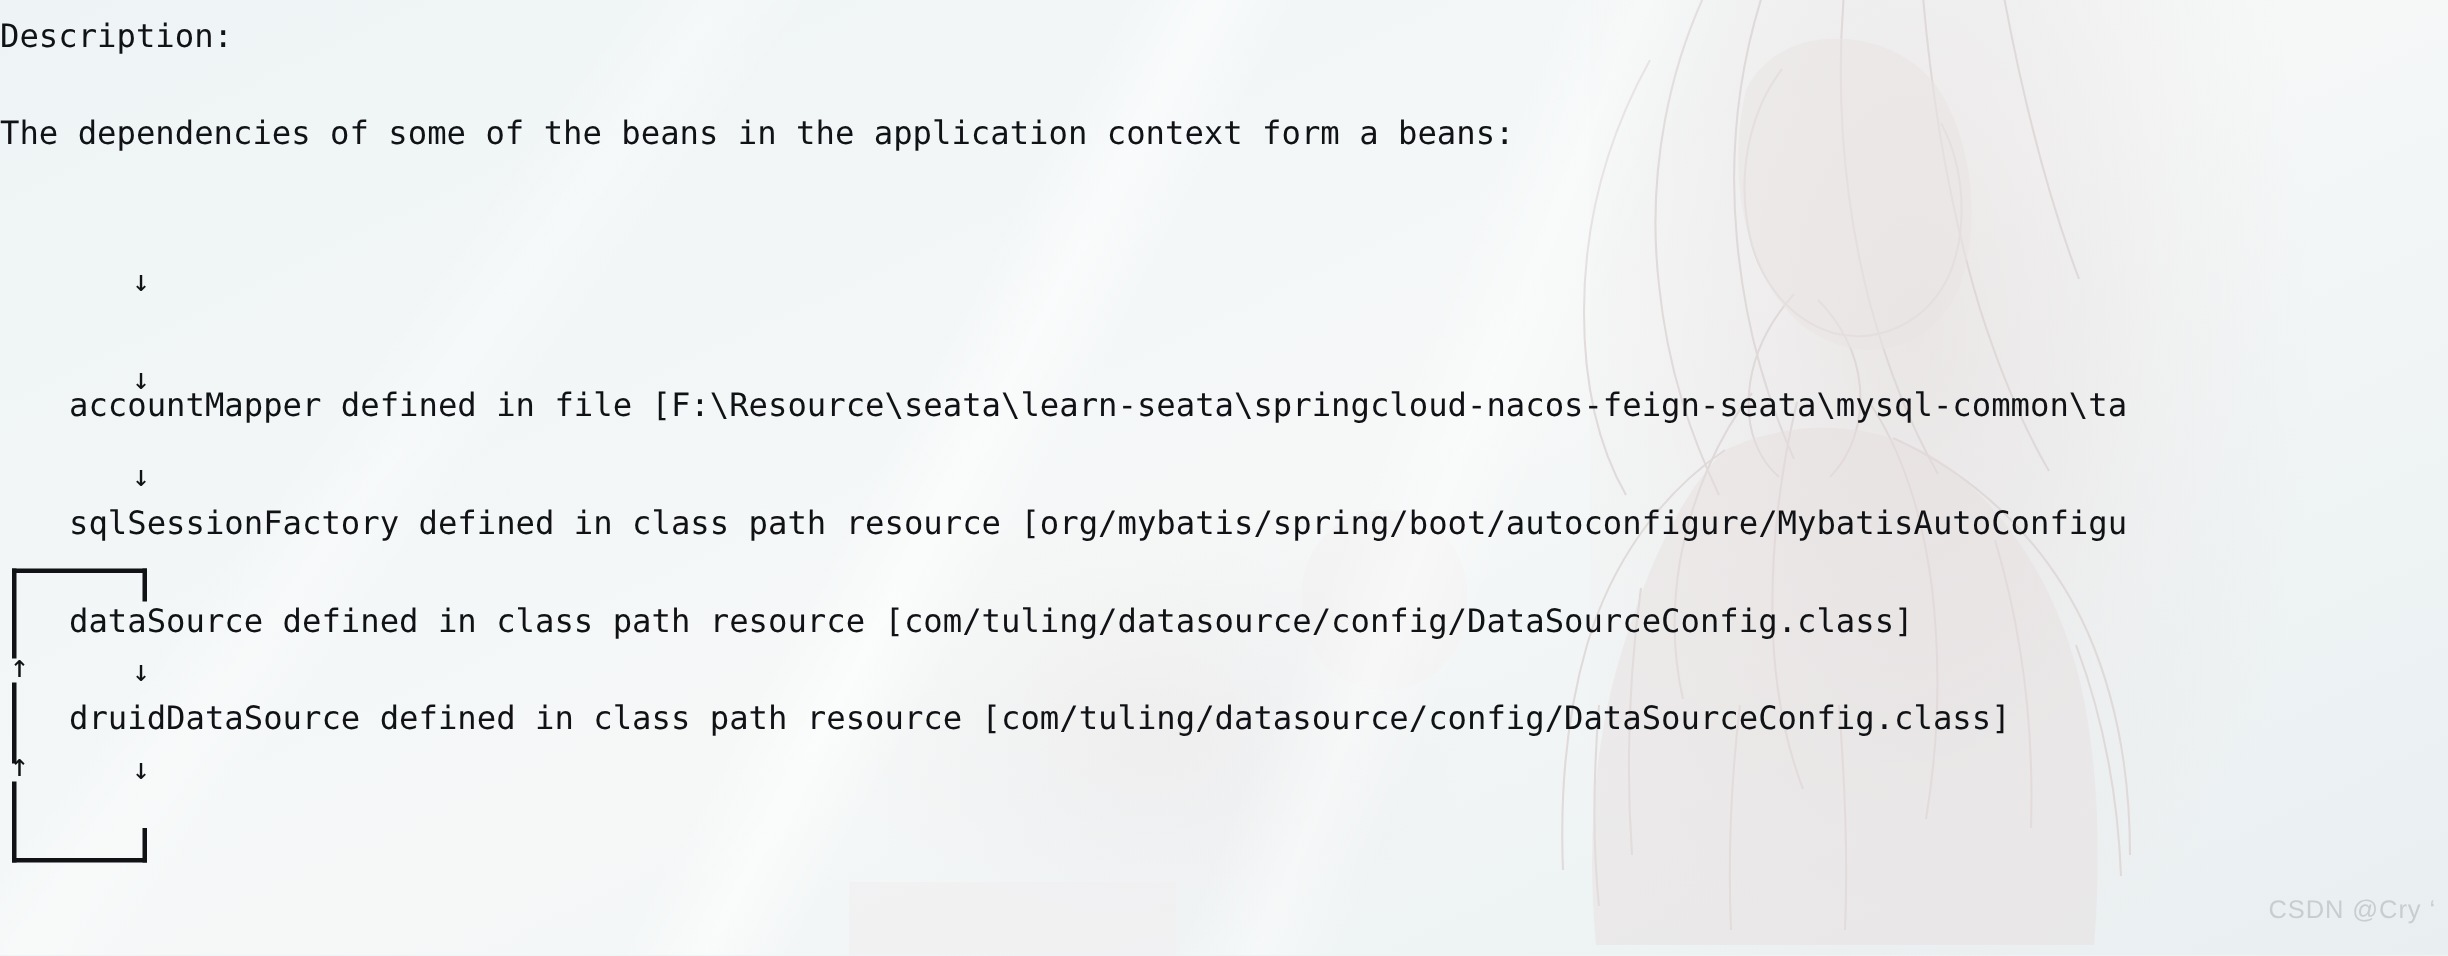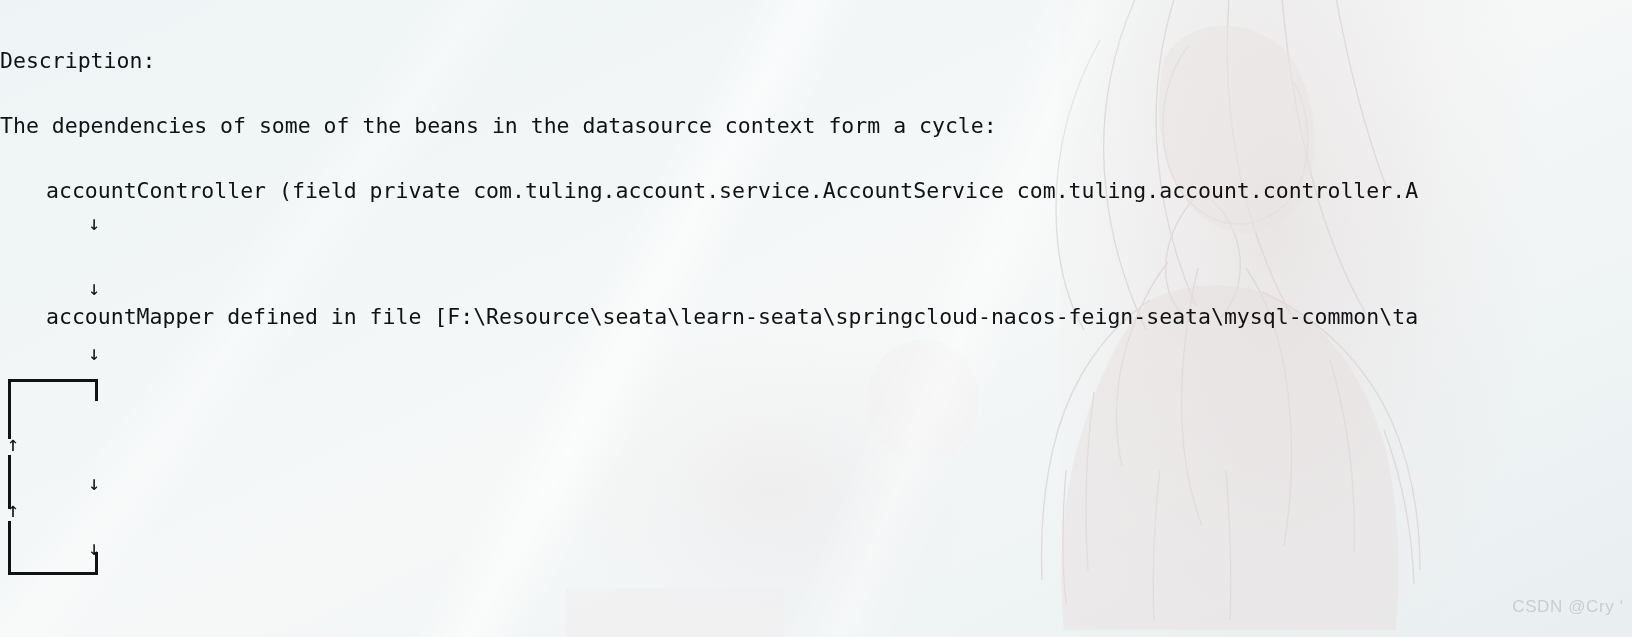--- a/index.html
+++ b/index.html
@@ -71,21 +71,20 @@
   }
 
   .line {
     position: absolute;
     left: 0;
     white-space: pre;
     font-family: "DejaVu Sans Mono", "Liberation Mono", monospace;
     font-size: 21.5px;
     letter-spacing: 0px;
     color: #101215;
-    margin-top: 36px;
   }
 
   .indent { padding-left: 46px; }
   .arrow  { padding-left: 88px; font-size: 20px; }
 
   
   .cycle-box {
     position: absolute;
     left: 8px;
     top: 379px;
@@ -182,39 +181,41 @@
       </g>
     </svg>
   </div>
 
   <div class="bg-streak"></div>
 
   <div class="console">
 
     <div class="line" style="top:14px;">Description:</div>
 
-    <div class="line" style="top:79px;">The dependencies of some of the beans in the datasource context form a cycle:</div>
-
-    
-    <div class="line indent" style="top:144px;">accountController (field private com.tuling.account.service.AccountService com.tuling.account.controller.A</div>
+    <div class="line" style="top:79px;">The dependencies of some of the beans in the application context form a beans:</div>
+
+    
     <div class="line arrow" style="top:177px;">↓</div>
 
     
     <div class="line arrow" style="top:242px;">↓</div>
 
     
-    <div class="line indent" style="top:270px;">accountMapper defined in file [F:\Resource\seata\learn-seata\springcloud-nacos-feign-seata\mysql-common\ta</div>
+    <div class="line indent" style="top:260px;">accountMapper defined in file [F:\Resource\seata\learn-seata\springcloud-nacos-feign-seata\mysql-common\ta</div>
     <div class="line arrow" style="top:307px;">↓</div>
 
     
-
-    
+    <div class="line indent" style="top:339px;">sqlSessionFactory defined in class path resource [org/mybatis/spring/boot/autoconfigure/MybatisAutoConfigu</div>
+
+    
+    <div class="line indent" style="top:404px;">dataSource defined in class path resource [com/tuling/datasource/config/DataSourceConfig.class]</div>
     <div class="line arrow" style="top:437px;">↓</div>
 
     
+    <div class="line indent" style="top:469px;">druidDataSource defined in class path resource [com/tuling/datasource/config/DataSourceConfig.class]</div>
     <div class="line arrow" style="top:502px;">↓</div>
 
     
   </div>
 
   <div class="cycle-box">
     <div class="cb-seg cb-top"></div>
     <div class="cb-seg cb-topr"></div>
     <div class="cb-seg cb-v1"></div>
     <div class="cb-seg cb-v2"></div>

